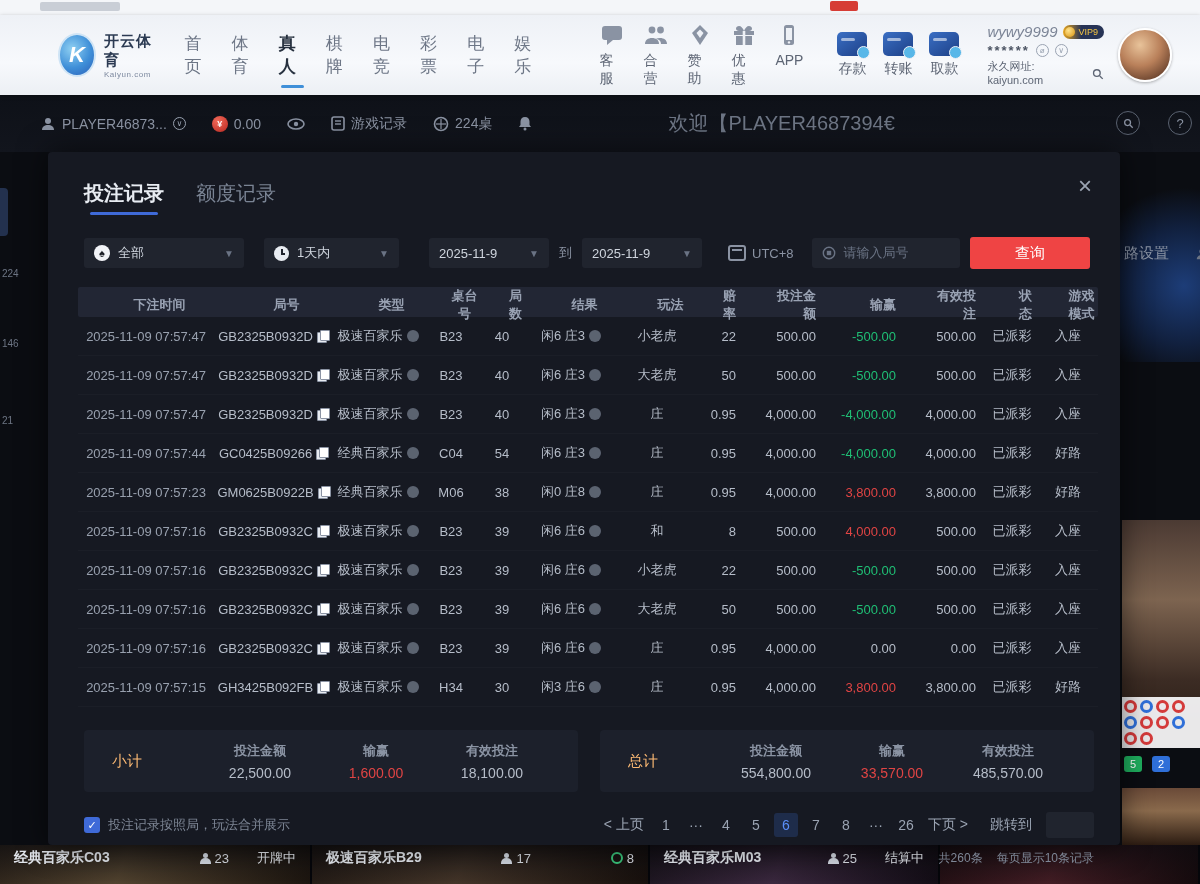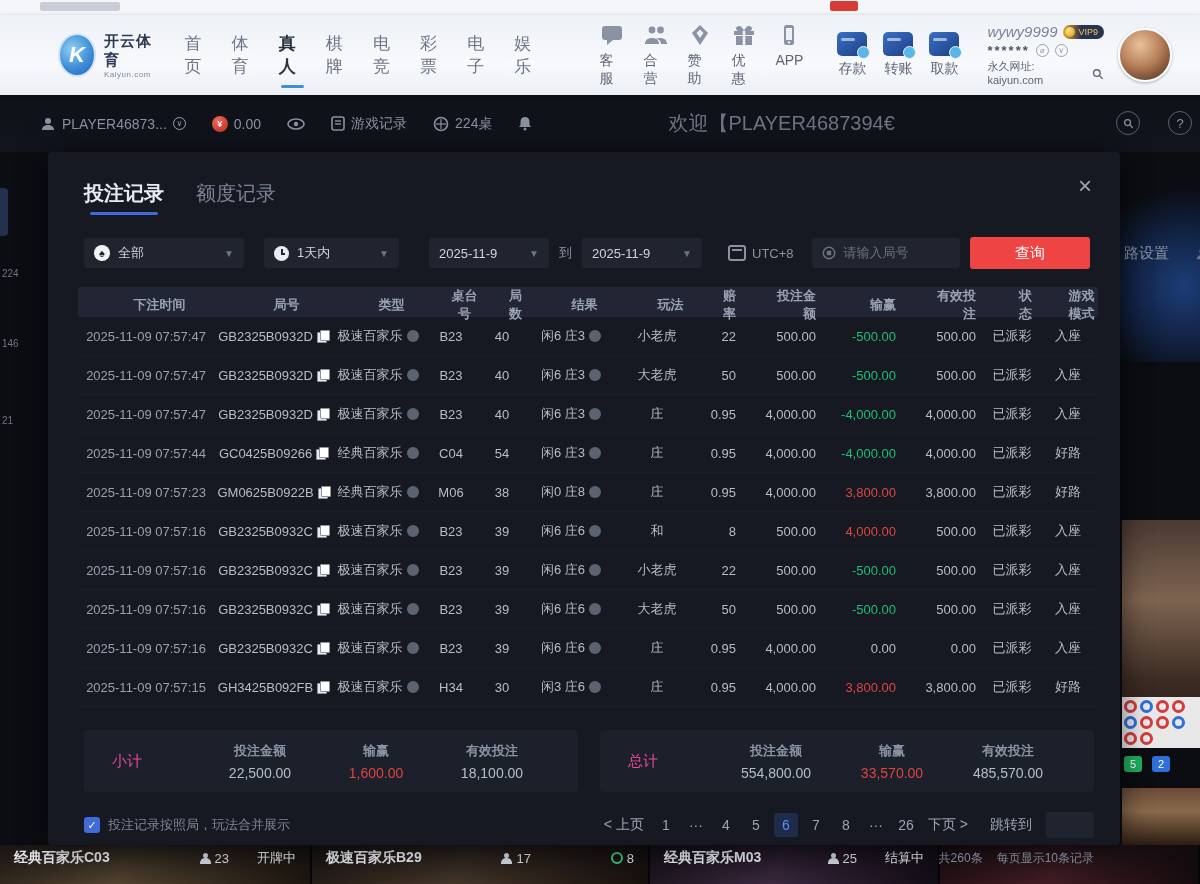--- a/index.html
+++ b/index.html
@@ -128,21 +128,21 @@
   .tc .dot { width:12px; height:12px; border-radius:50%; background:#6d7584; flex:none; opacity:.8; }
   .copy-ic { width:11px; height:12px; position:relative; flex:none; }
   .copy-ic::before { content:""; position:absolute; left:0; top:2px; width:8px; height:9px; border:1px solid #8b93a3; border-radius:1px; background:#e8ecf2; }
   .copy-ic::after { content:""; position:absolute; left:3px; top:0; width:8px; height:9px; border:1px solid #8b93a3; border-radius:1px; background:#fff; }
   .wl-neg { color:#1fbf75; }
   .wl-pos { color:#e04444; }
 
   
   .summary { position:absolute; left:36px; top:578px; width:1010px; display:flex; gap:22px; }
   .sum-box { flex:1; height:62px; background:#1c202b; border-radius:4px; display:flex; align-items:center; padding:0 28px; }
-  .sum-label { font-size:15px; color:#ec4899; width:90px; }
+  .sum-label { font-size:15px; color:#fdba74; width:90px; }
   .sum-col { flex:1; text-align:center; }
   .sum-col .k { font-size:13px; font-weight:bold; color:#8a93a3; margin-bottom:5px; }
   .sum-col .v { font-size:14px; color:#b6bdc9; }
   .sum-col .v.red { color:#e04444; }
 
   
   .m-footer { position:absolute; left:36px; top:658px; width:1010px; height:30px; display:flex; align-items:center; }
   .chk { width:16px; height:16px; background:#3f6ad8; border-radius:3px; color:#fff; font-size:11px; display:flex; align-items:center; justify-content:center; margin-right:8px; }
   .merge-note { font-size:13px; color:#7e8796; }
   .pager { display:flex; align-items:center; gap:6px; margin-left:auto; font-size:14px; color:#9aa3b2; }

